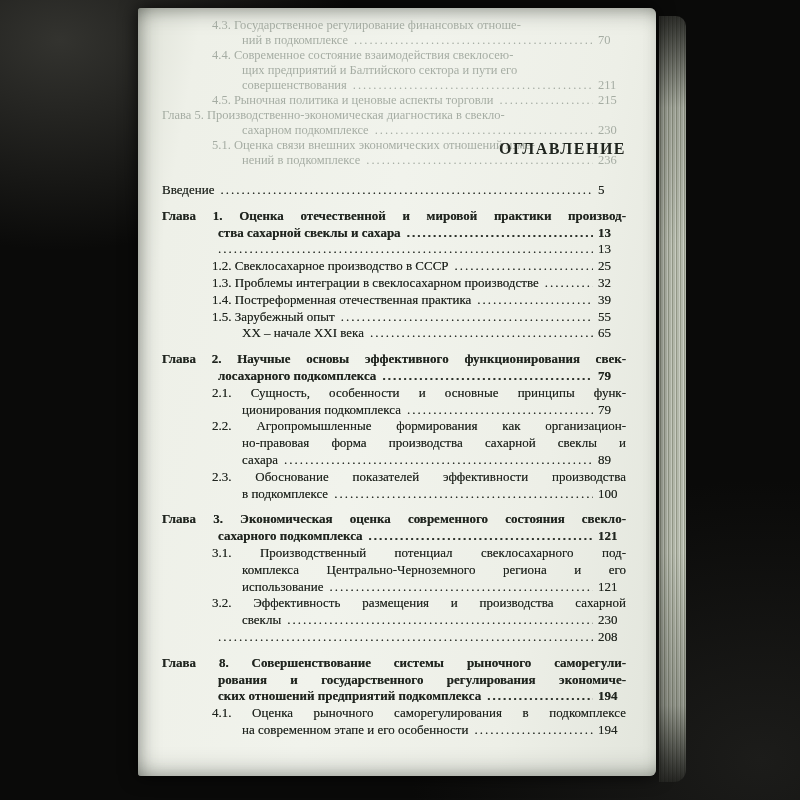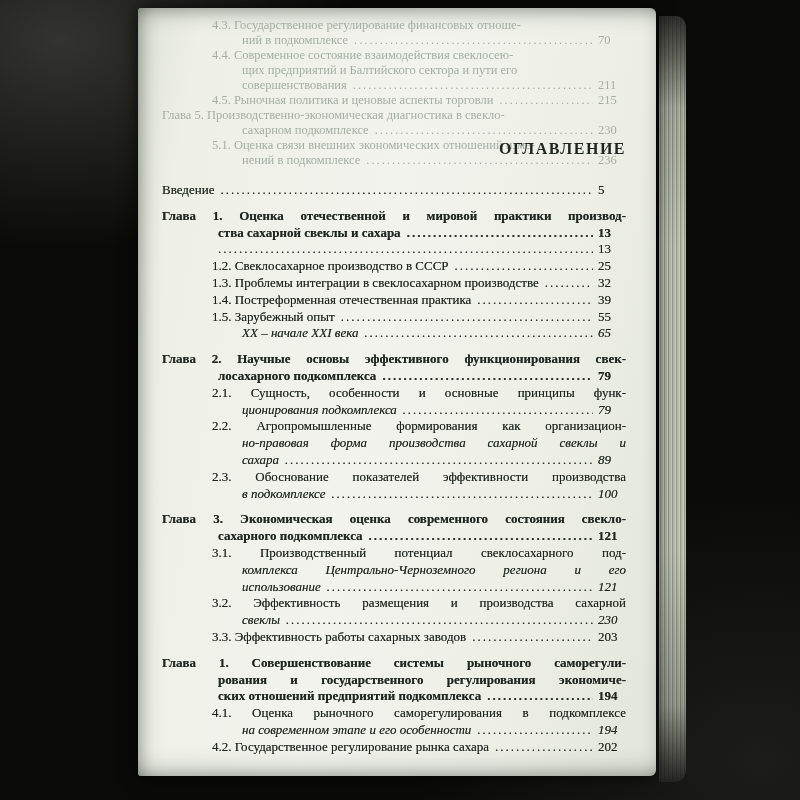--- a/index.html
+++ b/index.html
@@ -87,21 +87,21 @@
   }
   .entry.chapter{font-weight:bold;margin-top:9px;}
   .entry.intro{margin-bottom:5px;}
 
   .line{min-height:16.8px;}
   .fill{text-align:justify;text-align-last:justify;}
 
   .p0{padding-left:0;}
   .pch{padding-left:56px;}
   .psub{padding-left:50px;}
-  .psubc{padding-left:80px;font-style:italic;}
+  .psubc{padding-left:80px;}
 
   .lastrow{display:flex;align-items:baseline;}
   .lastrow .txt{white-space:nowrap;}
   .leader{
     flex:1 1 auto;
     overflow:hidden;
     white-space:nowrap;
     margin:0 5px 0 6px;
     letter-spacing:2px;
     color:#2b3029;
@@ -269,45 +269,37 @@
         <div class="entry sub">
           <div class="line fill psub">3.2. Эффективность размещения и производства сахарной</div>
           <div class="line lastrow psubc">
             <span class="txt">свеклы</span>
             <span class="leader"></span>
             <span class="pg">230</span>
           </div>
         </div>
         <div class="entry sub">
           <div class="line lastrow psub">
-            <span class="txt">3.3. Эффективность работы сахарных заводов</span>
-            <span class="leader"></span>
-            <span class="pg">203</span>
+            <span class="leader"></span>
+            <span class="pg">208</span>
           </div>
         </div>
         <div class="entry chapter">
-          <div class="line fill p0">Глава 1. Совершенствование системы рыночного саморегули-</div>
+          <div class="line fill p0">Глава 8. Совершенствование системы рыночного саморегули-</div>
           <div class="line fill pch">рования и государственного регулирования экономиче-</div>
           <div class="line lastrow pch">
             <span class="txt">ских отношений предприятий подкомплекса</span>
             <span class="leader"></span>
             <span class="pg">194</span>
           </div>
         </div>
         <div class="entry sub">
           <div class="line fill psub">4.1. Оценка рыночного саморегулирования в подкомплексе</div>
           <div class="line lastrow psubc">
             <span class="txt">на современном этапе и его особенности</span>
             <span class="leader"></span>
             <span class="pg">194</span>
           </div>
         </div>
-        <div class="entry sub">
-          <div class="line lastrow psub">
-            <span class="txt">4.2. Государственное регулирование рынка сахара</span>
-            <span class="leader"></span>
-            <span class="pg">202</span>
-          </div>
-        </div>
       </div>
   </div>
 </div>
 <div class="edges"></div>
 
 </body></html>

